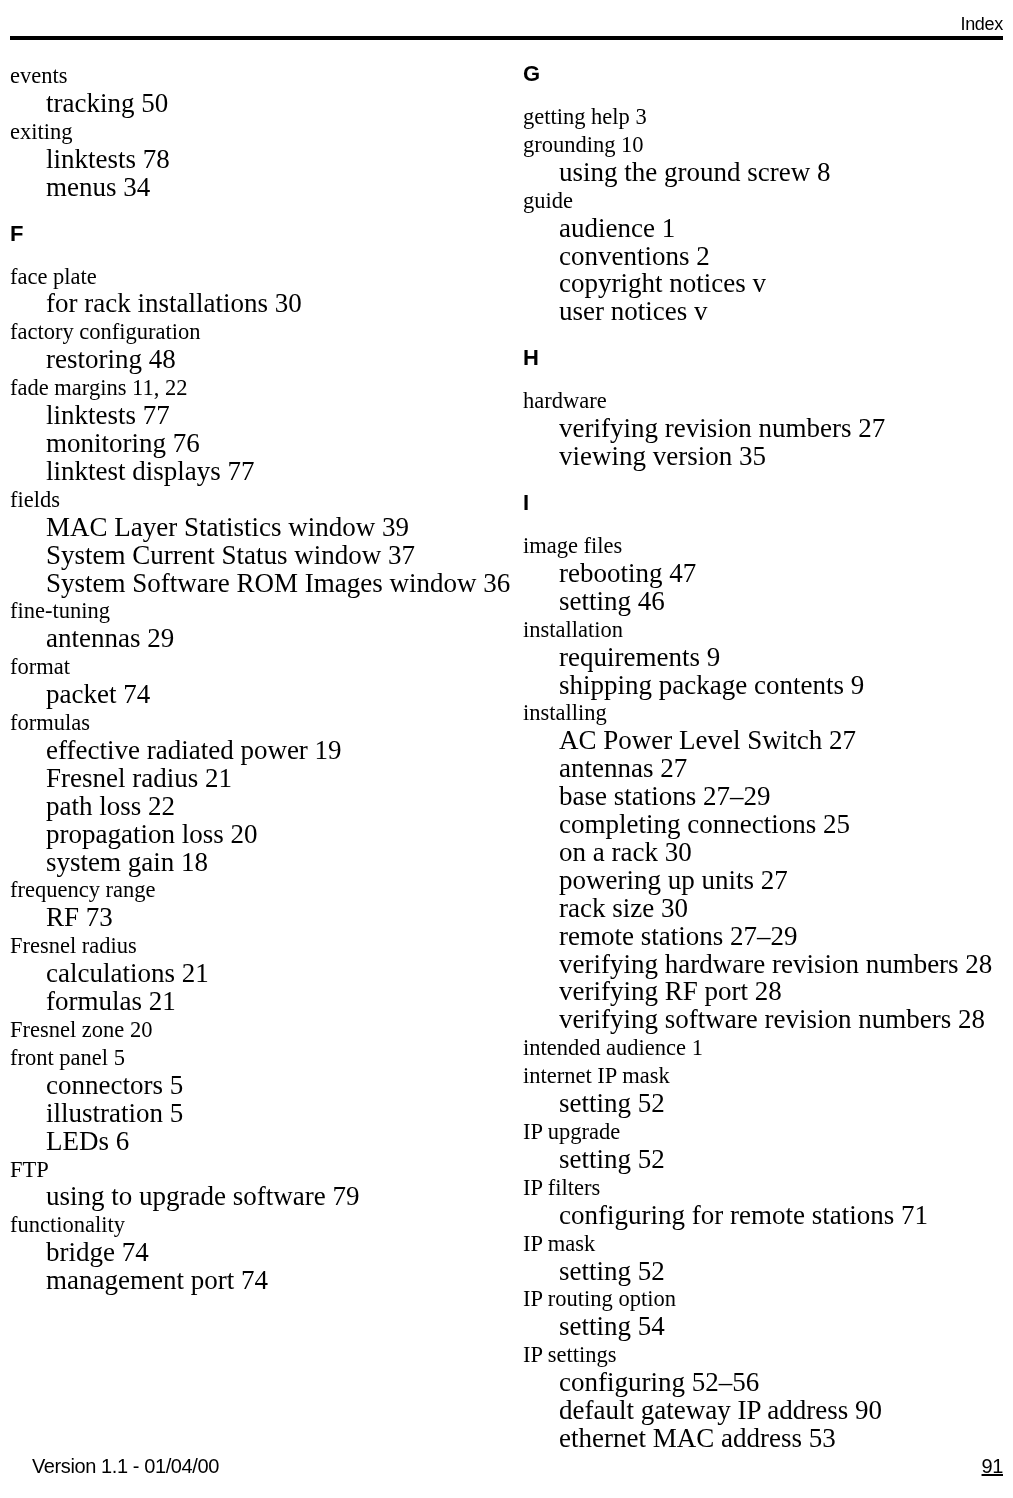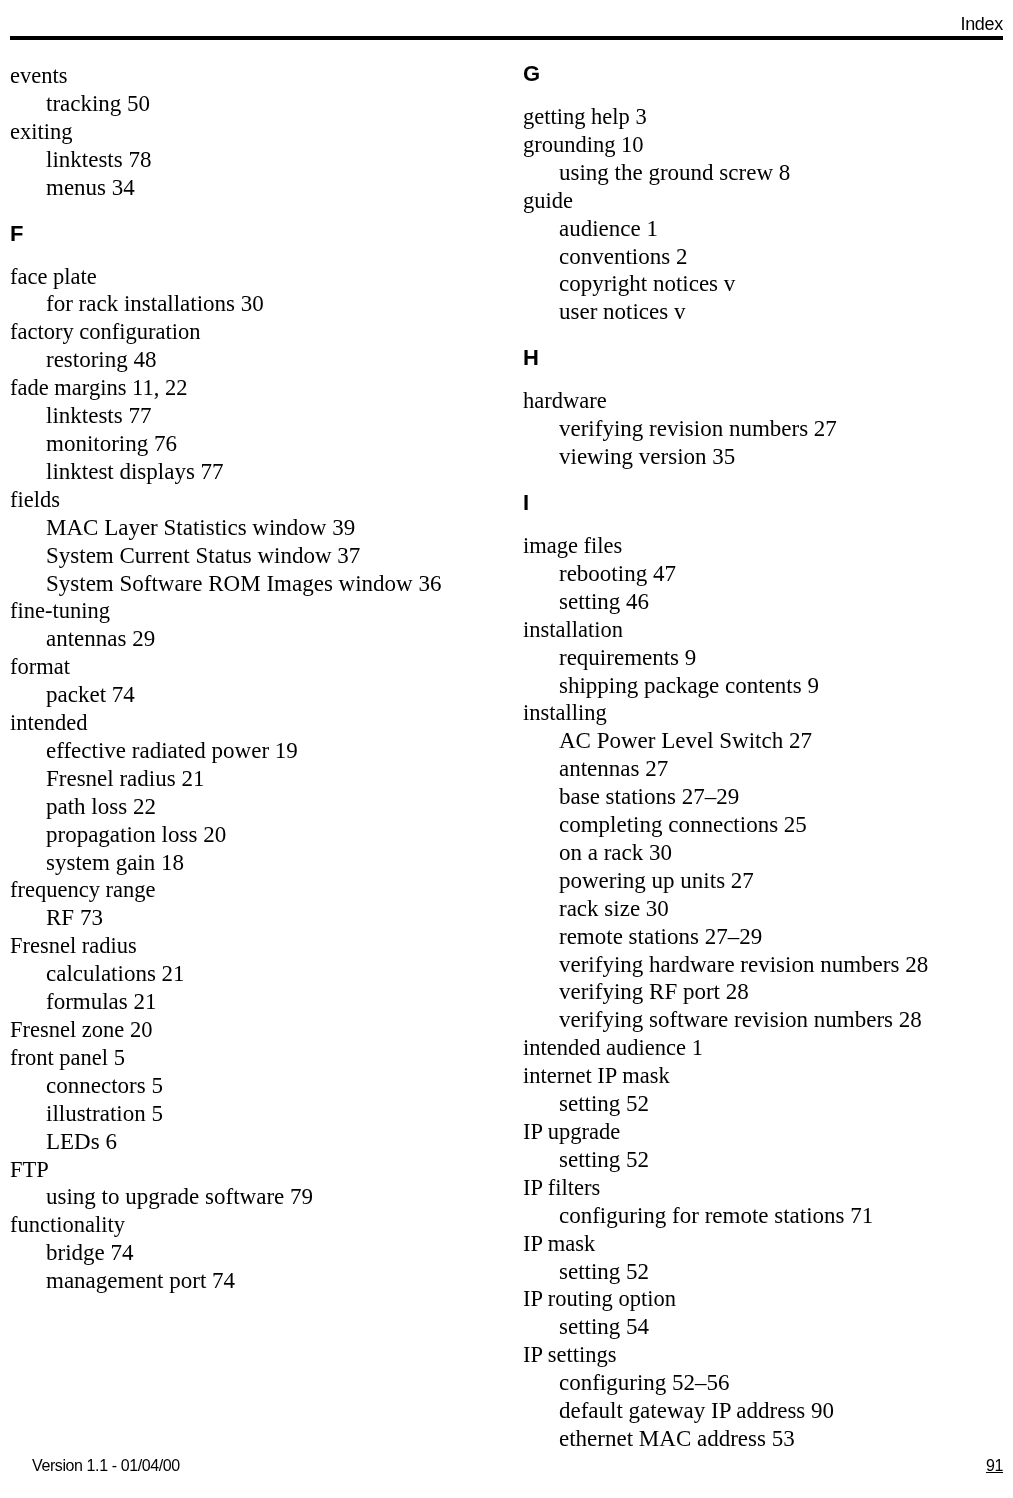--- a/index.html
+++ b/index.html
@@ -88,35 +88,35 @@
   
   .entry-l1 {
     font-size: 22.5px;
     line-height: 27.9px;
     padding-left: 0;
     white-space: nowrap;
   }
 
   
   .entry-l2 {
-    font-size: 23px;
+    font-size: 27px;
     line-height: 27.9px;
     padding-left: 36px;
     white-space: nowrap;
   }
 
   
   .page-footer {
     position: absolute;
     left: 10px;
     right: 10px;
     bottom: 18px;
     height: 24px;
     font-family: "Liberation Sans", "DejaVu Sans", sans-serif;
-    font-size: 16px;
+    font-size: 20px;
     line-height: 20px;
     letter-spacing: -0.4px;
     text-align: right;
   }
   .footer-version {
     position: absolute;
     left: 22px;
     top: 0;
     white-space: nowrap;
   }
@@ -158,21 +158,21 @@
           <li class="entry-l2">monitoring 76</li>
           <li class="entry-l2">linktest displays 77</li>
           <li class="entry-l1">fields</li>
           <li class="entry-l2">MAC Layer Statistics window 39</li>
           <li class="entry-l2">System Current Status window 37</li>
           <li class="entry-l2">System Software ROM Images window 36</li>
           <li class="entry-l1">fine-tuning</li>
           <li class="entry-l2">antennas 29</li>
           <li class="entry-l1">format</li>
           <li class="entry-l2">packet 74</li>
-          <li class="entry-l1">intended</li>
+          <li class="entry-l1">formulas</li>
           <li class="entry-l2">effective radiated power 19</li>
           <li class="entry-l2">Fresnel radius 21</li>
           <li class="entry-l2">path loss 22</li>
           <li class="entry-l2">propagation loss 20</li>
           <li class="entry-l2">system gain 18</li>
           <li class="entry-l1">frequency range</li>
           <li class="entry-l2">RF 73</li>
           <li class="entry-l1">Fresnel radius</li>
           <li class="entry-l2">calculations 21</li>
           <li class="entry-l2">formulas 21</li>

